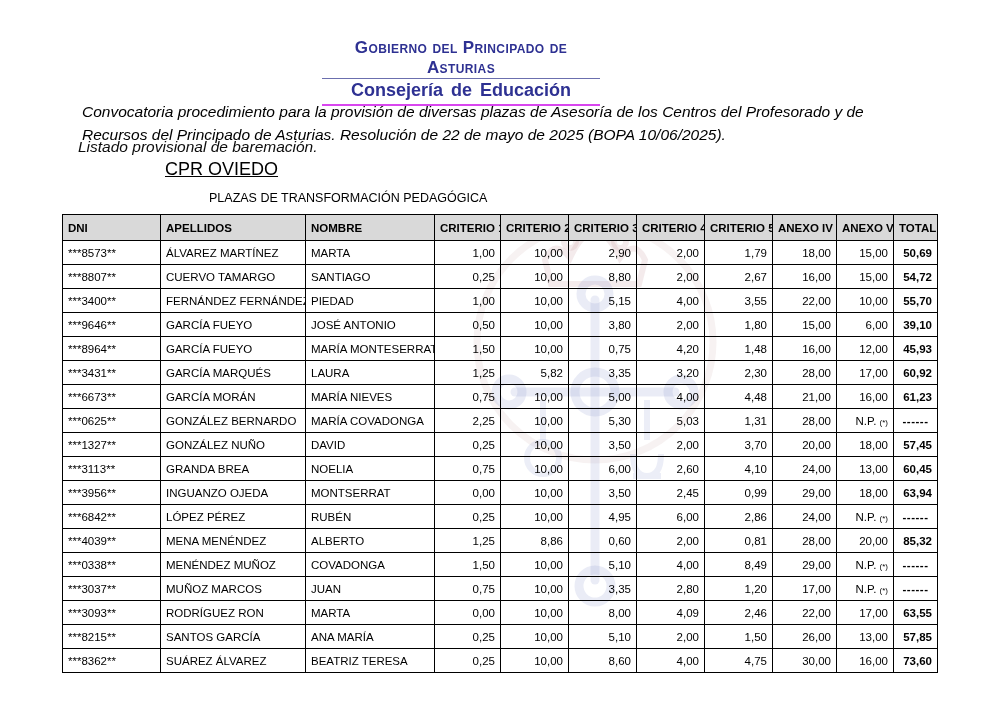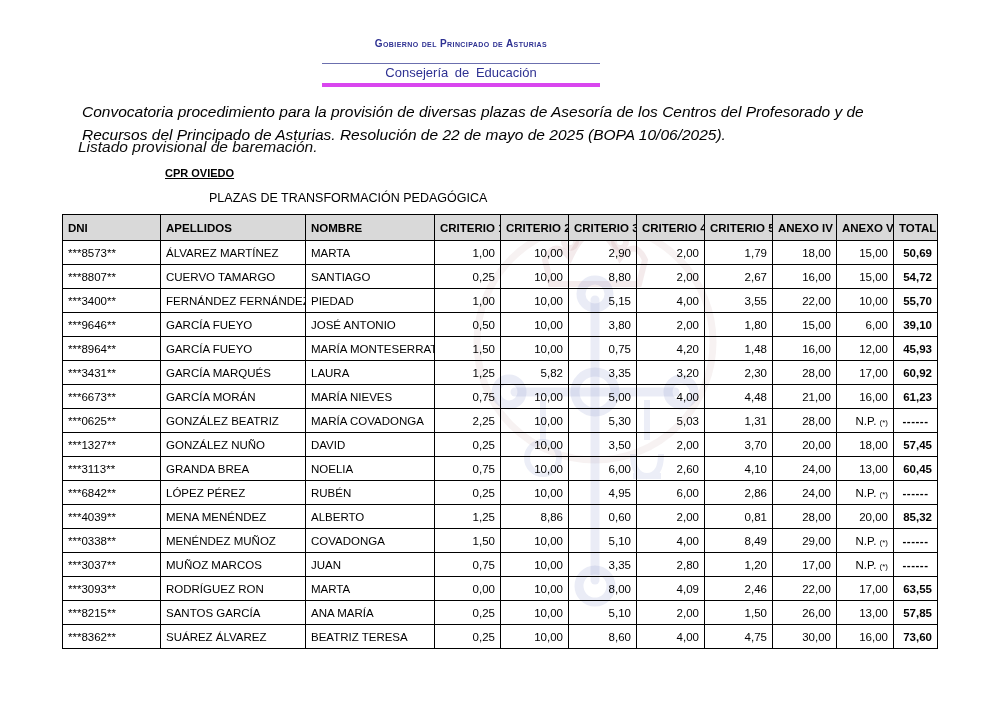--- a/index.html
+++ b/index.html
@@ -25,33 +25,33 @@
 
   
   .gov-header {
     position: absolute;
     top: 38px; left: 322px; width: 278px;
     text-align: center;
     color: #2E3192;
     z-index: 2;
   }
   .gov-line1 {
-    font-size: 10px;
+    font-size: 17px;
     font-weight: 700;
     font-variant: small-caps;
     letter-spacing: 0.4px;
-    padding-bottom: 14px;
+    padding-bottom: 0;
     border-bottom: 1px solid #6b6fae;
   }
   .gov-line2 {
-    font-size: 13px;
-    font-weight: 400;
+    font-size: 18px;
+    font-weight: 700;
     word-spacing: 3px;
     padding: 1px 0 3px 0;
-    border-bottom: 4px solid #d946ef;
+    border-bottom: 2px solid #d946ef;
   }
 
   .intro {
     position: absolute;
     top: 83px; left: 65px; width: 832px;
     margin: 17px;
     font-style: italic;
     font-size: 15.5px;
     line-height: 23px;
     color: #000000;
@@ -62,23 +62,23 @@
     top: 137px; left: 77px;
     margin: 1px;
     font-style: italic;
     font-size: 15.5px;
     color: #0d0d0d;
     z-index: 2;
   }
 
   .center-name {
     position: absolute;
-    top: 167px; left: 165px;
-    font-size: 11px;
-    font-weight: 700;
+    top: 159px; left: 165px;
+    font-size: 18px;
+    font-weight: 400;
     text-decoration: underline;
     z-index: 2;
   }
   .plazas-title {
     position: absolute;
     top: 191px; left: 165px;
     font-size: 12.5px;
     z-index: 2;
     margin-left: 44px;
   }
@@ -289,21 +289,21 @@
           <td class="num">10,00</td>
           <td class="num">5,00</td>
           <td class="num">4,00</td>
           <td class="num">4,48</td>
           <td class="num">21,00</td>
           <td class="num">16,00</td>
           <td class="num total">61,23</td>
         </tr>
         <tr>
           <td class="txt">***0625**</td>
-          <td class="txt">GONZÁLEZ BEATRIZ</td>
+          <td class="txt">GONZÁLEZ BERNARDO</td>
           <td class="txt">MARÍA COVADONGA</td>
           <td class="num">2,25</td>
           <td class="num">10,00</td>
           <td class="num">5,30</td>
           <td class="num">5,03</td>
           <td class="num">1,31</td>
           <td class="num">28,00</td>
           <td class="num np">N.P. <span class="paren">(*)</span></td>
           <td class="num total dashes">------</td>
         </tr>
@@ -327,20 +327,33 @@
           <td class="num">0,75</td>
           <td class="num">10,00</td>
           <td class="num">6,00</td>
           <td class="num">2,60</td>
           <td class="num">4,10</td>
           <td class="num">24,00</td>
           <td class="num">13,00</td>
           <td class="num total">60,45</td>
         </tr>
         <tr>
+          <td class="txt">***3956**</td>
+          <td class="txt">INGUANZO OJEDA</td>
+          <td class="txt">MONTSERRAT</td>
+          <td class="num">0,00</td>
+          <td class="num">10,00</td>
+          <td class="num">3,50</td>
+          <td class="num">2,45</td>
+          <td class="num">0,99</td>
+          <td class="num">29,00</td>
+          <td class="num">18,00</td>
+          <td class="num total">63,94</td>
+        </tr>
+        <tr>
           <td class="txt">***6842**</td>
           <td class="txt">LÓPEZ PÉREZ</td>
           <td class="txt">RUBÉN</td>
           <td class="num">0,25</td>
           <td class="num">10,00</td>
           <td class="num">4,95</td>
           <td class="num">6,00</td>
           <td class="num">2,86</td>
           <td class="num">24,00</td>
           <td class="num np">N.P. <span class="paren">(*)</span></td>

